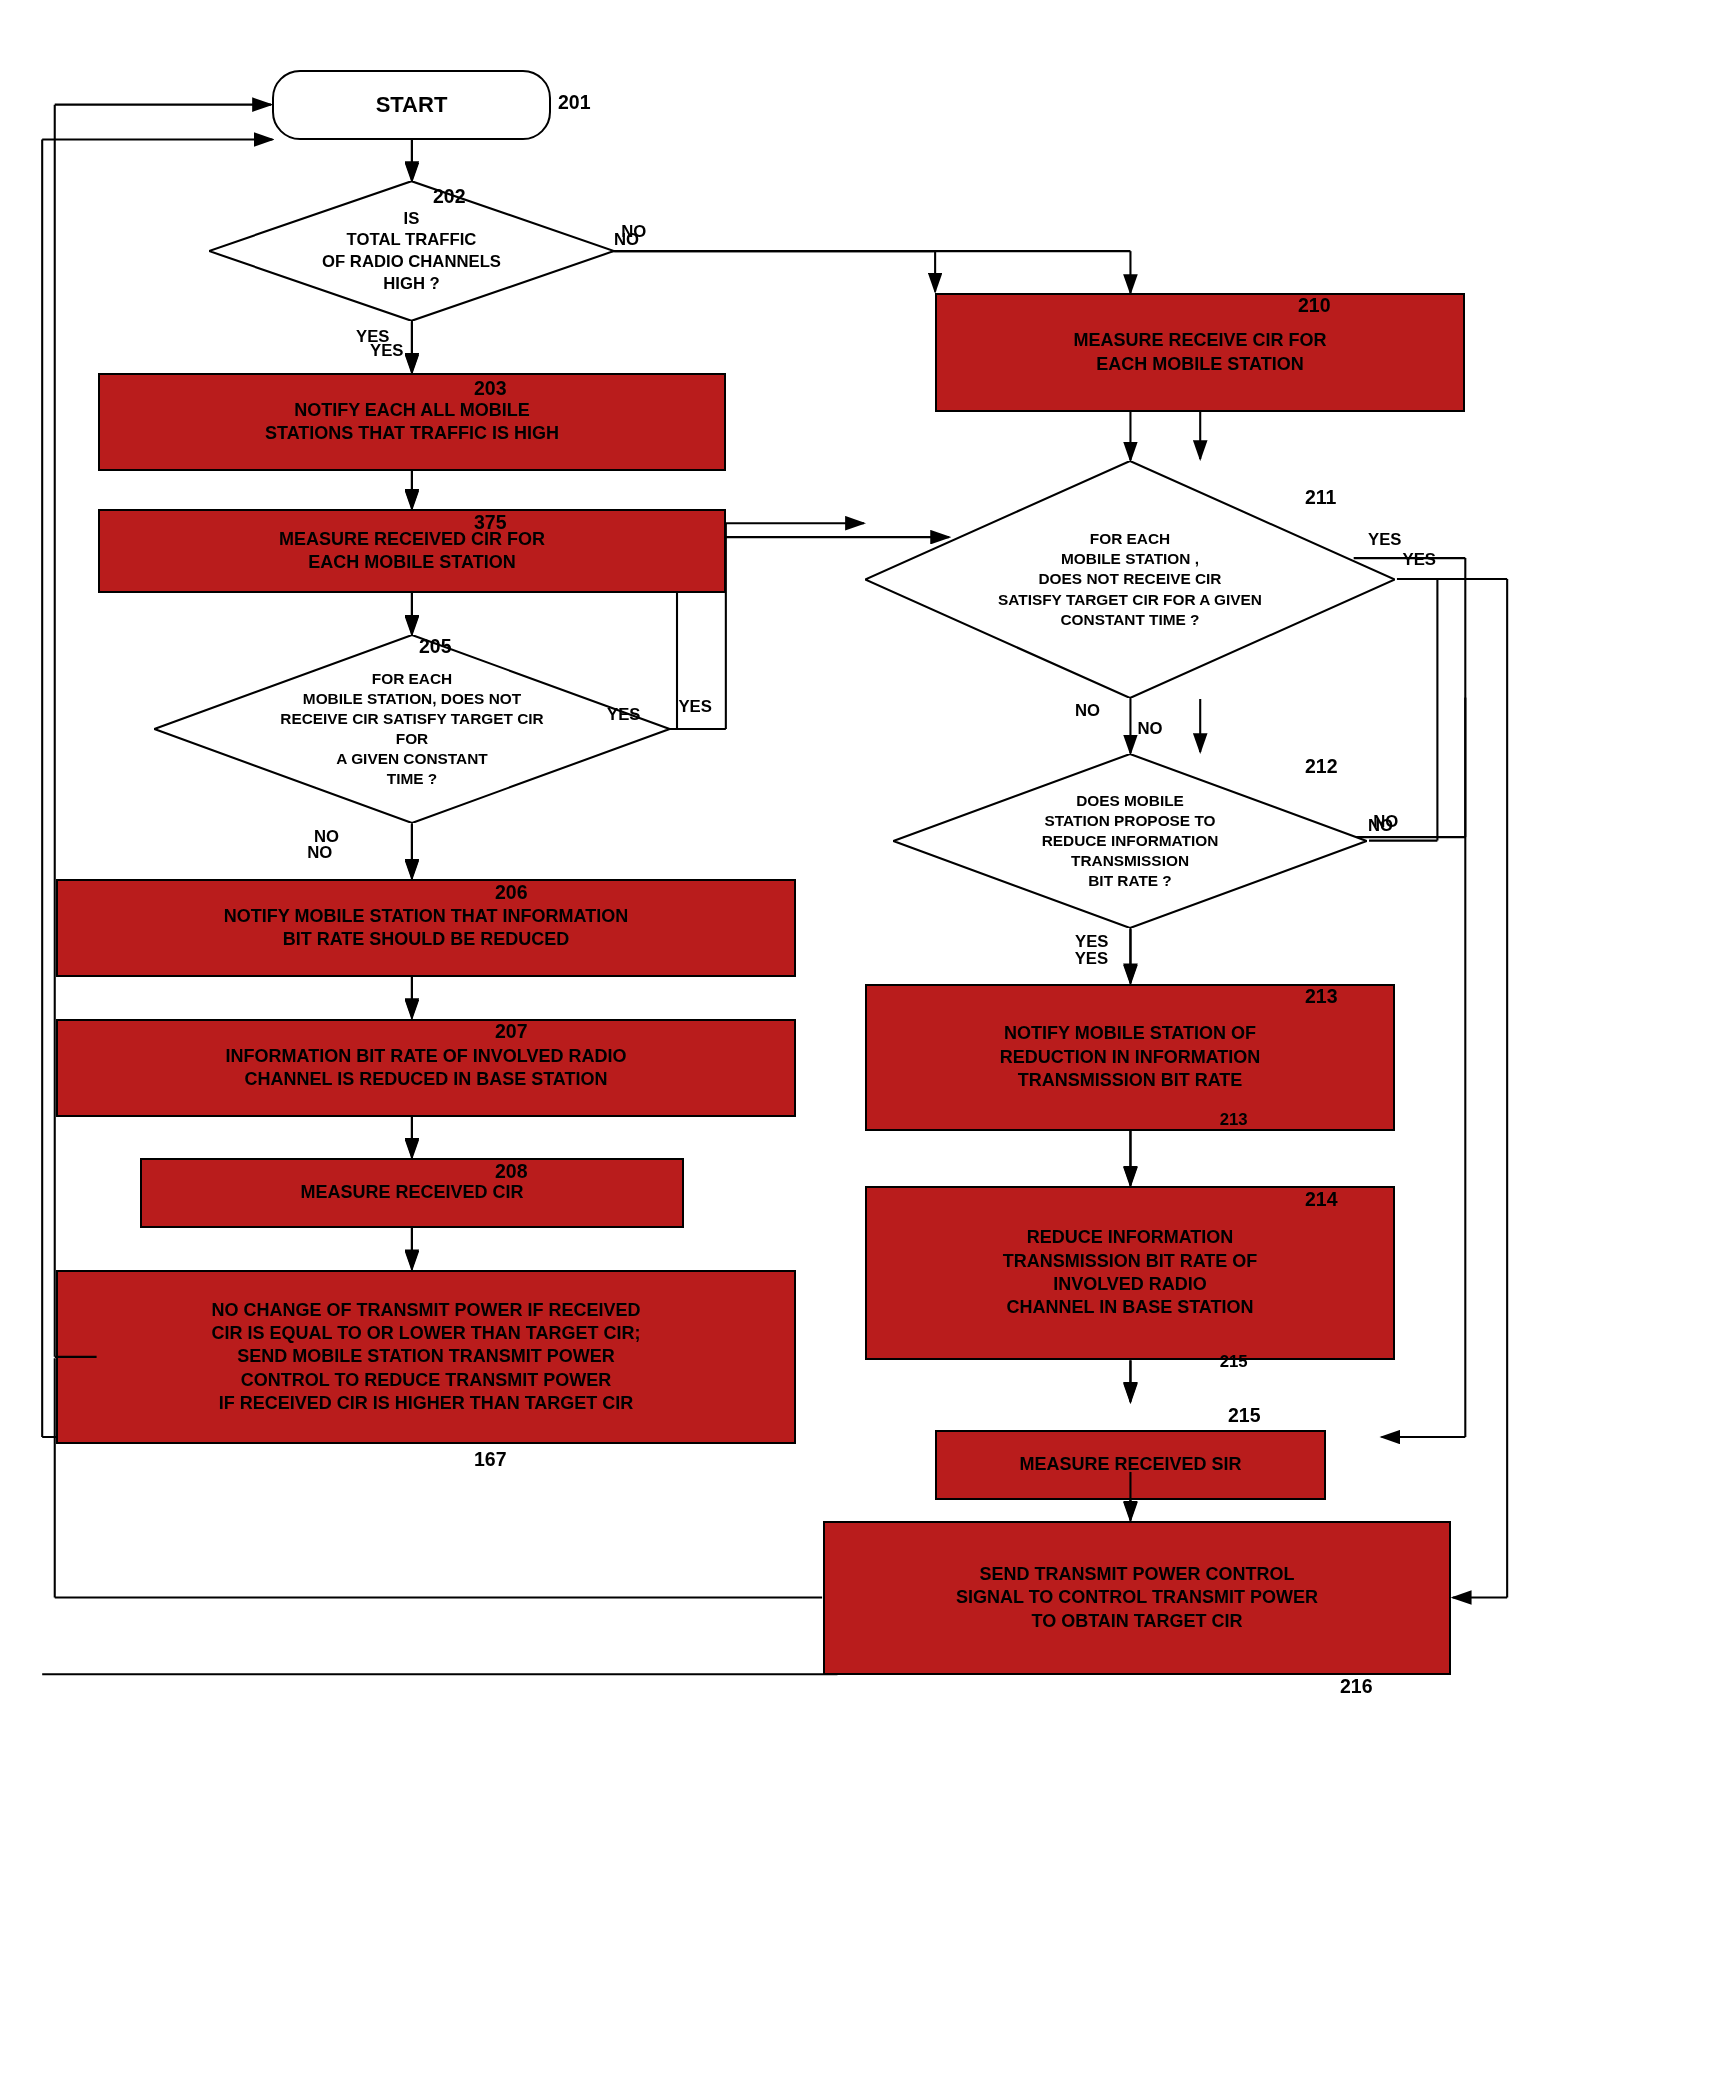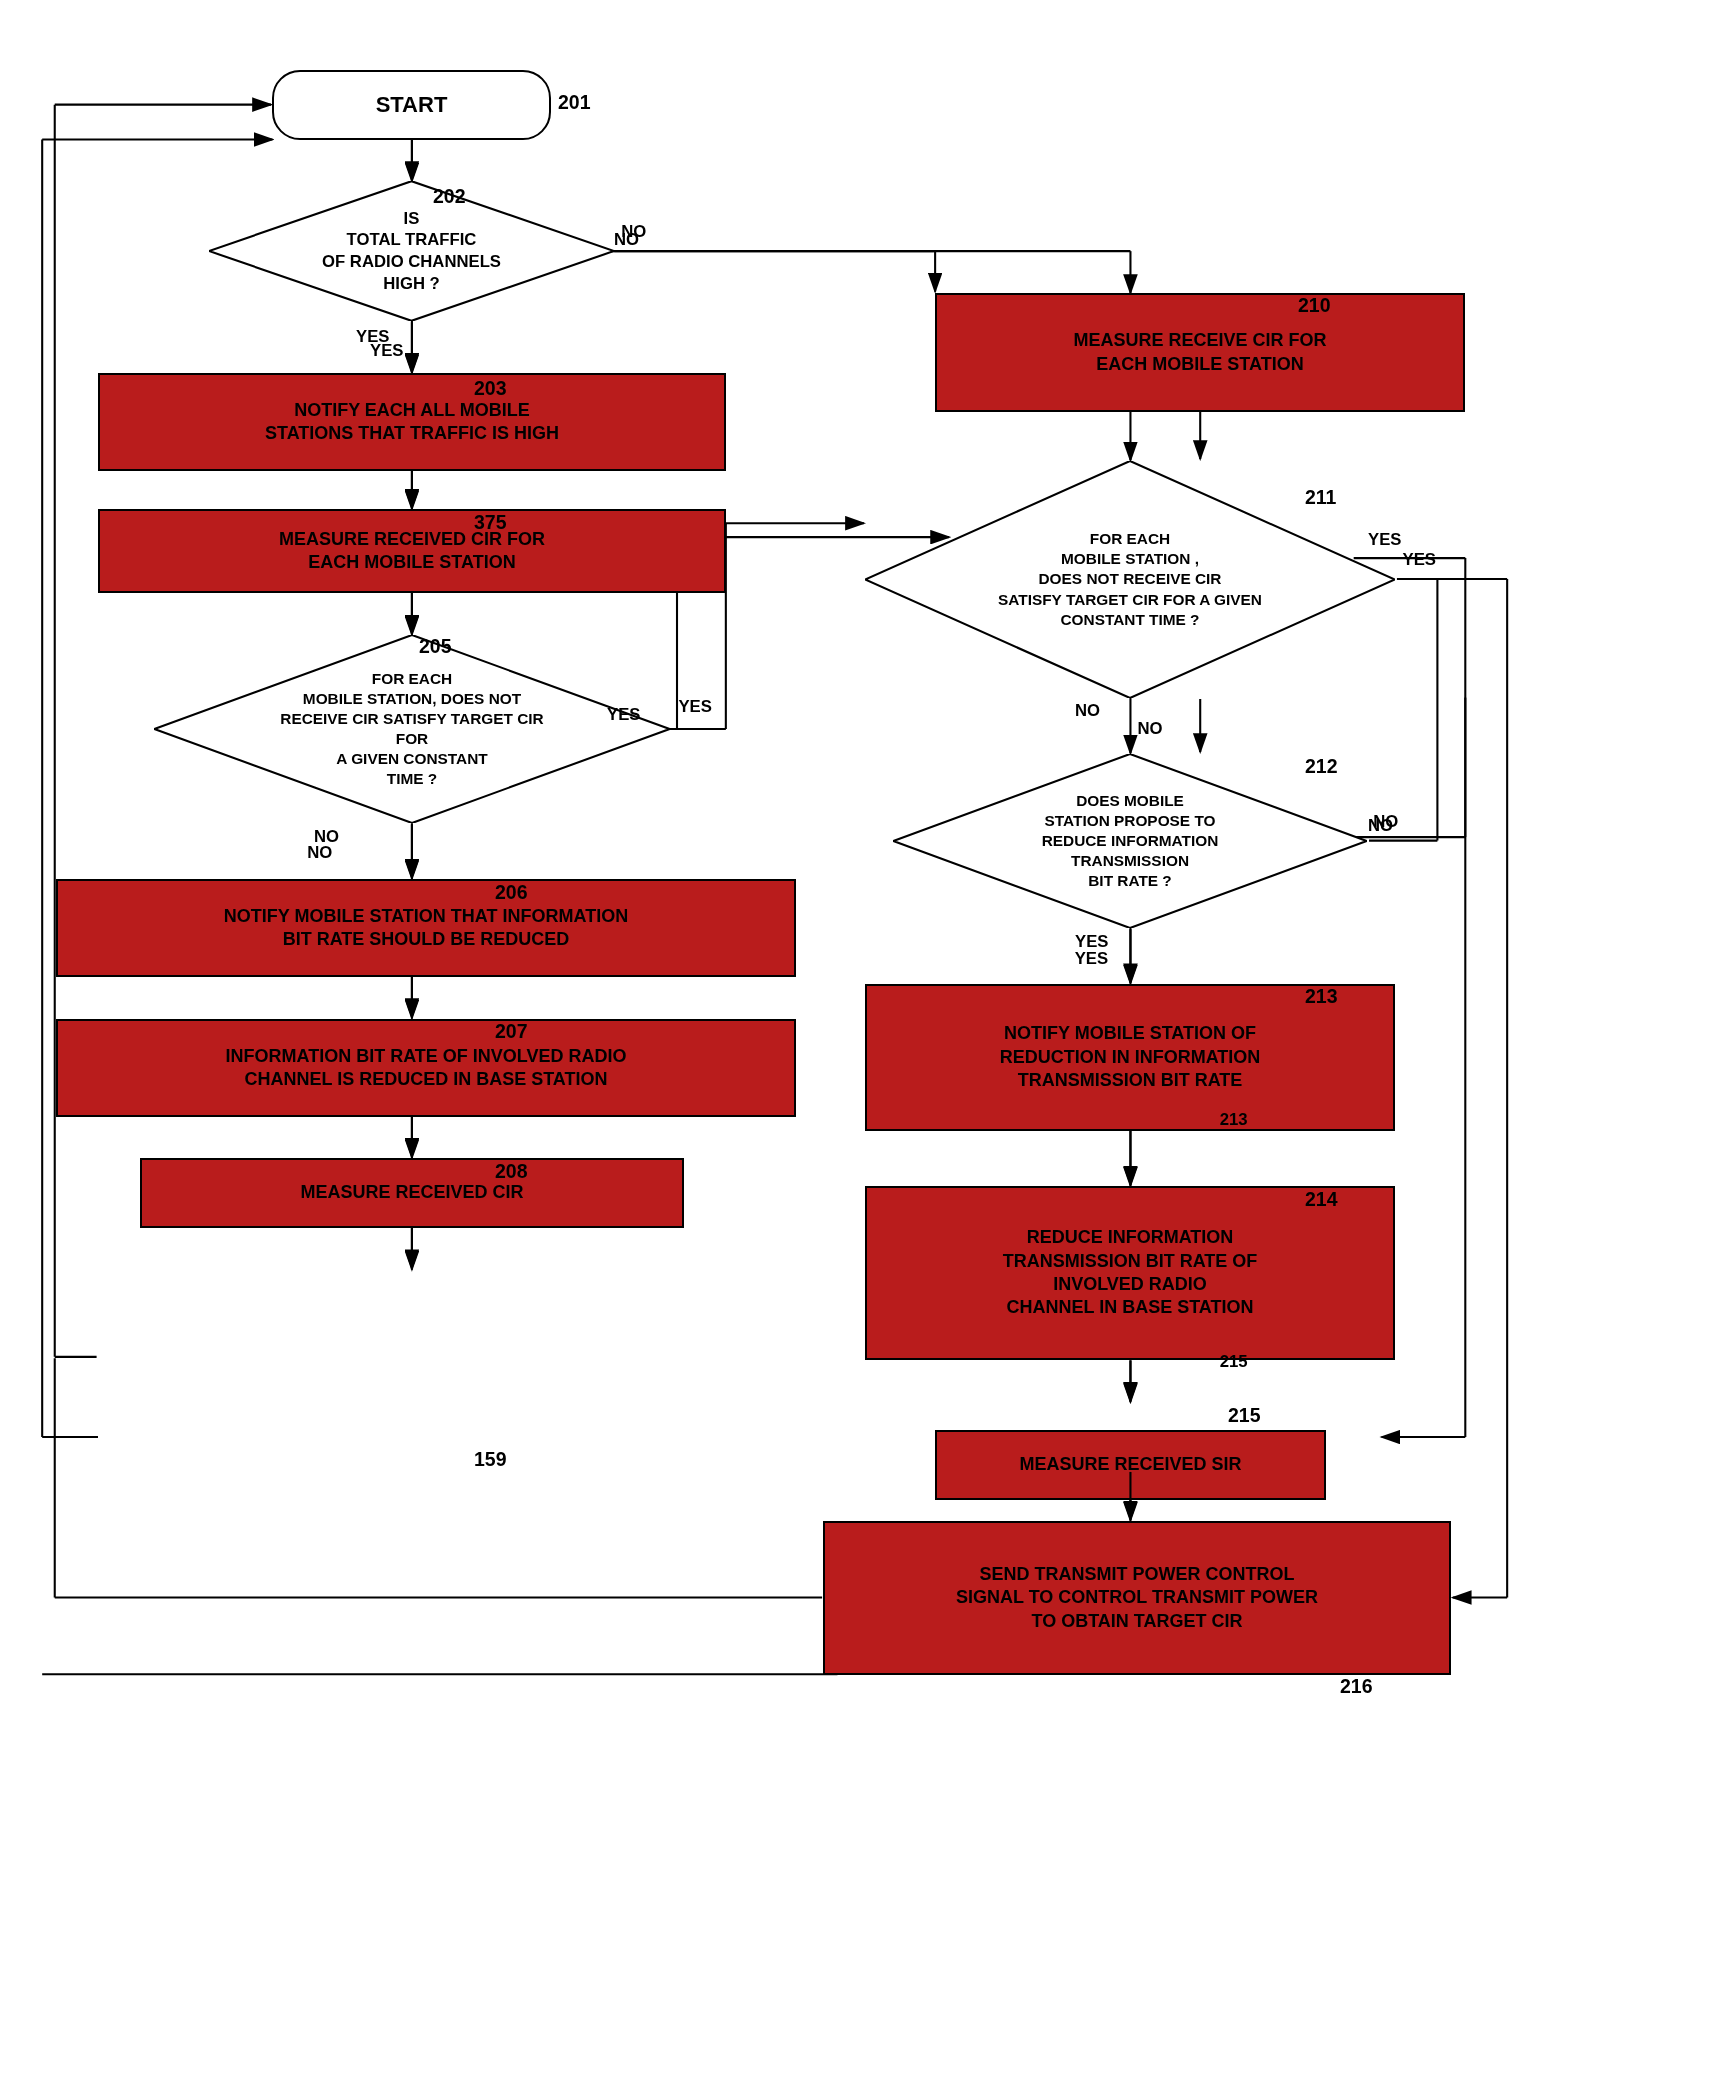--- a/index.html
+++ b/index.html
@@ -202,21 +202,24 @@
   <div class="shape box" style="left:56px; top:1019px; width:740px; height:98px;">
     <span>INFORMATION BIT RATE OF INVOLVED RADIO<br>CHANNEL IS REDUCED IN BASE STATION</span>
   </div>
   <div class="ref-label" style="left:495px; top:1020px;">207</div>
 
   <div class="shape box" style="left:140px; top:1158px; width:544px; height:70px;">
     <span>MEASURE RECEIVED CIR</span>
   </div>
   <div class="ref-label" style="left:495px; top:1160px;">208</div>
 
-  <div class="ref-label" style="left:474px; top:1448px;">159</div>
+  <div class="shape box" style="left:56px; top:1270px; width:740px; height:174px;">
+    <span>NO CHANGE OF TRANSMIT POWER IF RECEIVED<br>CIR IS EQUAL TO OR LOWER THAN TARGET CIR;<br>SEND MOBILE STATION TRANSMIT POWER<br>CONTROL TO REDUCE TRANSMIT POWER<br>IF RECEIVED CIR IS HIGHER THAN TARGET CIR</span>
+  </div>
+  <div class="ref-label" style="left:474px; top:1448px;">167</div>
 
   <div class="shape box" style="left:935px; top:293px; width:530px; height:119px;">
     <span>MEASURE RECEIVE CIR FOR<br>EACH MOBILE STATION</span>
   </div>
   <div class="ref-label" style="left:1298px; top:294px;">210</div>
 
   <div class="diamond-container" style="left:865px; top:461px; width:530px; height:237px;">
     <div class="diamond" style="width:530px; height:237px;">
       <svg width="530" height="237" viewBox="0 0 760 340">
         <polygon points="380,0 760,170 380,340 0,170" fill="white" stroke="black" stroke-width="3"></polygon>

